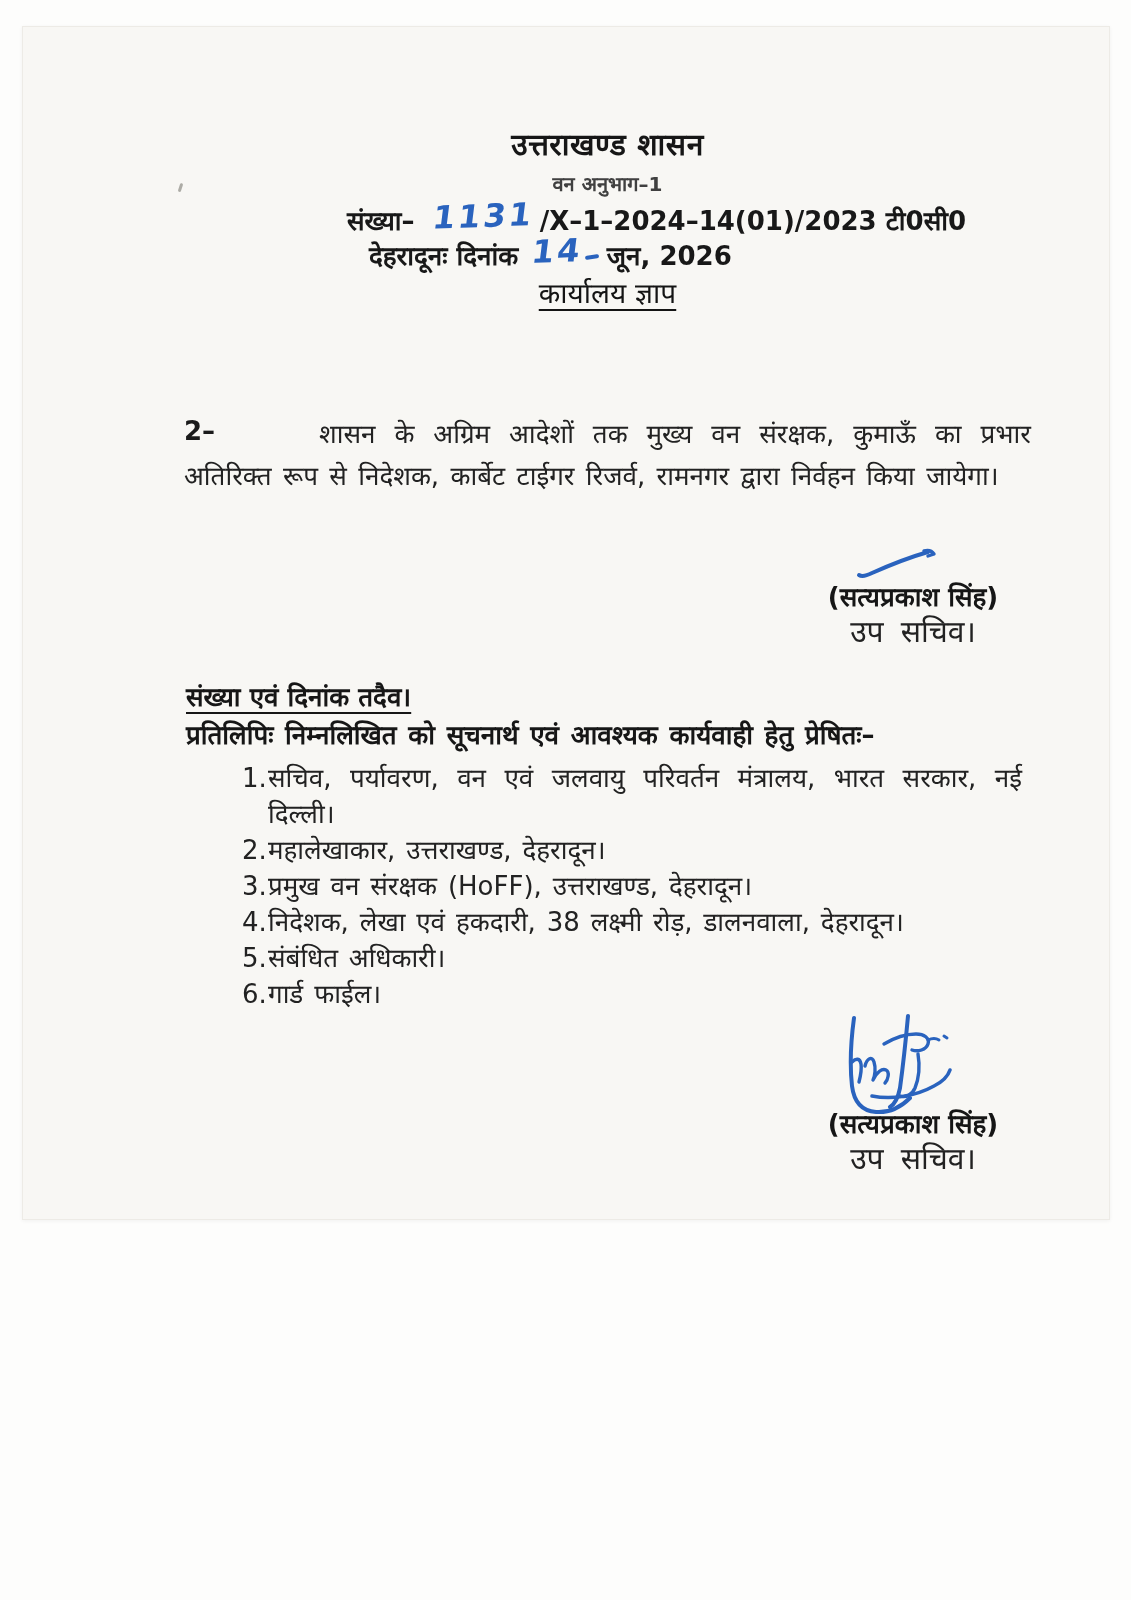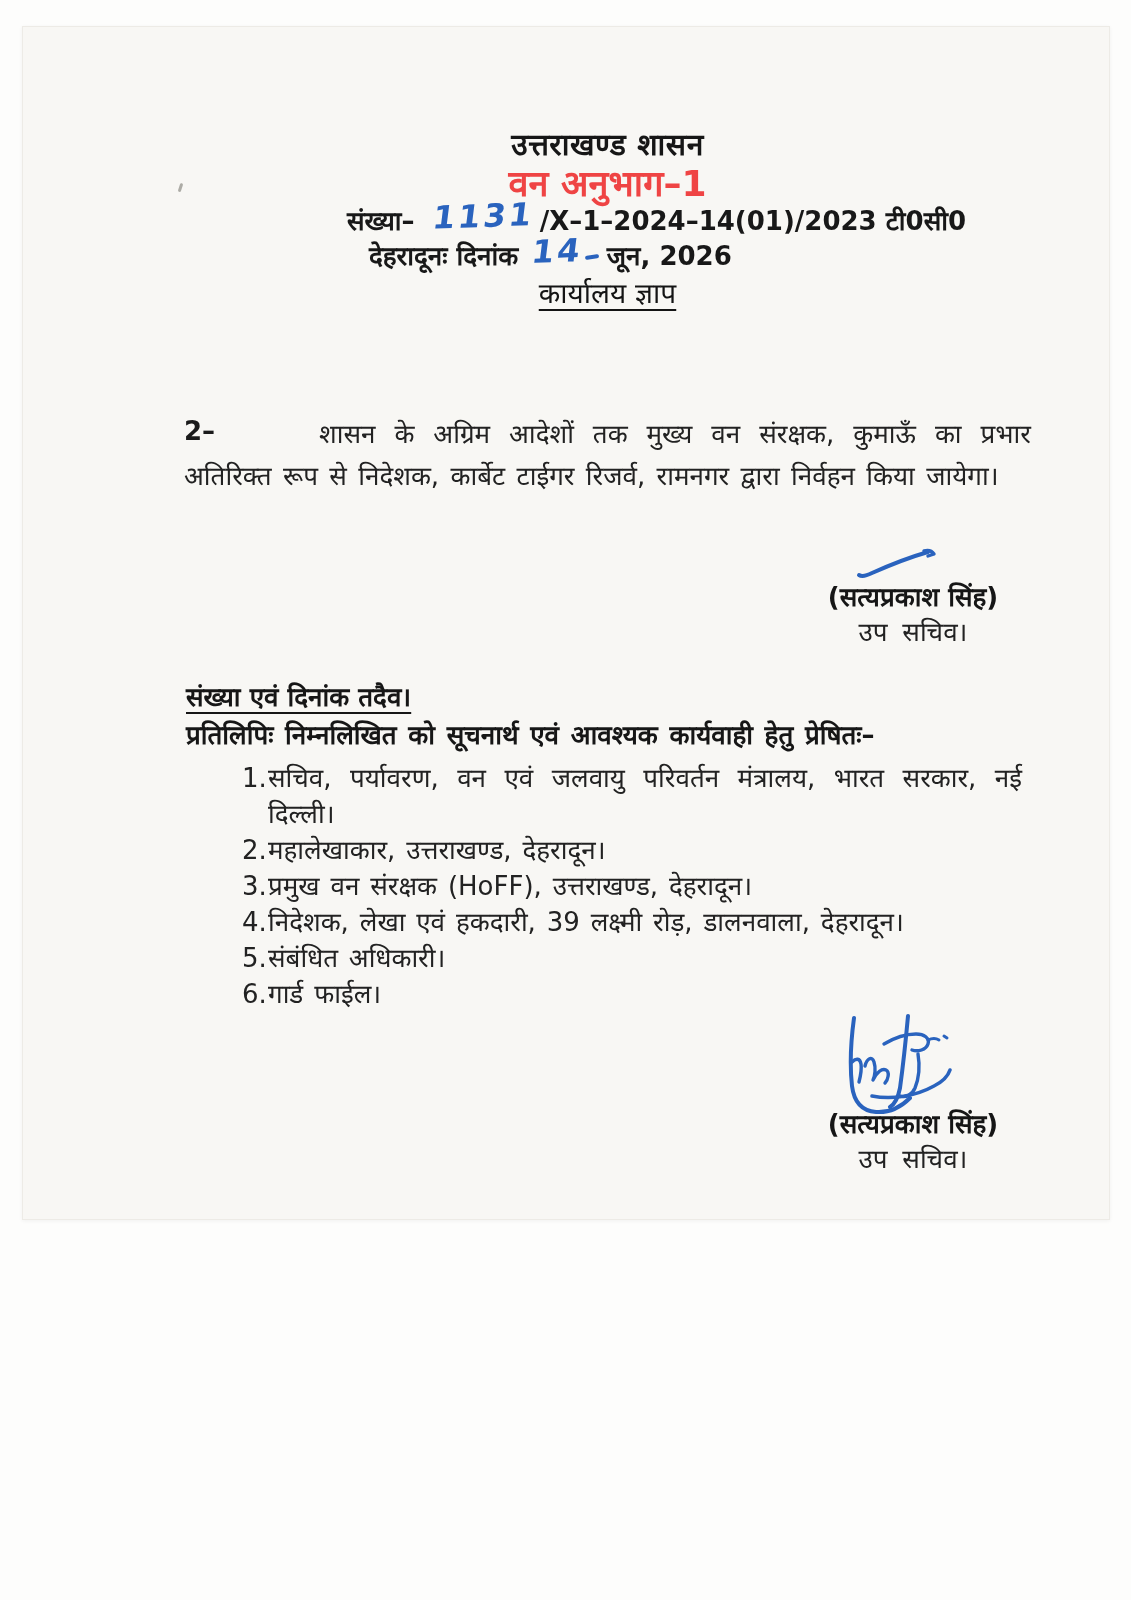--- a/index.html
+++ b/index.html
@@ -19,21 +19,21 @@
     box-shadow:0 1px 4px rgba(0,0,0,.05);
   }
   .content {
     position:absolute; left:161px; top:0; width:847px; height:100%;
     color:var(--text,#1f1f1f);
   }
   .abs { position:absolute; }
   .center { left:0; width:100%; text-align:center; }
 
   .org-name   { top:100px; font-size:30px; line-height:36px; font-weight:bold; letter-spacing:.5px; color:#161616; }
-  .section    { top:140px; font-size:36px; line-height:34px; font-weight:bold; color:#ef4444; }
+  .section    { top:140px; font-size:20px; line-height:34px; font-weight:bold; color:#404040; }
   .numline    { top:174px; left:163px; font-size:26px; line-height:36px; font-weight:bold; color:#181818; white-space:nowrap; }
   .dateline   { top:210px; left:185px; font-size:26px; line-height:34px; font-weight:bold; color:#181818; white-space:nowrap; }
   .doc-title  { top:250px; font-size:28px; line-height:34px; font-weight:normal; color:#141414;
                 text-decoration:underline; text-decoration-thickness:2px; text-underline-offset:6px; }
 
   .hw {
     display:inline-block; color:var(--ink,#2a63be);
     font-weight:600; transform:skewX(-9deg) rotate(-2deg);
     letter-spacing:3px; font-size:32px; position:relative; top:-3px;
   }
@@ -51,21 +51,21 @@
   }
   .para1 { top:304px; left:0; width:847px; text-indent:135px; }
   .para2-wrap { top:386px; left:0; width:847px; }
   .para2-num  { position:absolute; left:0; top:3px; font-size:26px; font-weight:bold; color:#1b1b1b; }
   .para2 { text-indent:135px; }
 
   .sigblock { width:214px; text-align:center; }
   .sig1 { top:520px; left:622px; height:130px; }
   .sig2 { top:985px; left:622px; height:190px; }
   .sig-name { position:absolute; left:0; width:100%; font-size:26px; line-height:32px; font-weight:bold; color:#161616; white-space:nowrap; }
-  .sig-role { position:absolute; left:0; width:100%; font-size:26px; line-height:30px; color:#222; word-spacing:.25em; }
+  .sig-role { position:absolute; left:0; width:100%; font-size:30px; line-height:30px; color:#222; word-spacing:.25em; }
   .sig1 .sig-name { top:34px; }
   .sig1 .sig-role { top:70px; }
   .sig2 .sig-name { top:96px; }
   .sig2 .sig-role { top:132px; }
   .ink-svg { position:absolute; pointer-events:none; }
   .ink-svg path { fill:none; stroke:var(--ink,#2a63be); stroke-linecap:round; stroke-linejoin:round; }
   .dash-svg { left:50px; top:0; }
   .scrib-svg { left:26px; top:-2px; }
 
   .refline {
@@ -132,21 +132,21 @@
         <div class="copy-row">
           <span class="copy-num">2.</span>
           <span class="copy-text">महालेखाकार, उत्तराखण्ड, देहरादून।</span>
         </div>
         <div class="copy-row">
           <span class="copy-num">3.</span>
           <span class="copy-text">प्रमुख वन संरक्षक (HoFF), उत्तराखण्ड, देहरादून।</span>
         </div>
         <div class="copy-row">
           <span class="copy-num">4.</span>
-          <span class="copy-text">निदेशक, लेखा एवं हकदारी, 39 लक्ष्मी रोड़, डालनवाला, देहरादून।</span>
+          <span class="copy-text">निदेशक, लेखा एवं हकदारी, 38 लक्ष्मी रोड़, डालनवाला, देहरादून।</span>
         </div>
         <div class="copy-row">
           <span class="copy-num">5.</span>
           <span class="copy-text">संबंधित अधिकारी।</span>
         </div>
         <div class="copy-row">
           <span class="copy-num">6.</span>
           <span class="copy-text">गार्ड फाईल।</span>
         </div>
       </div>

